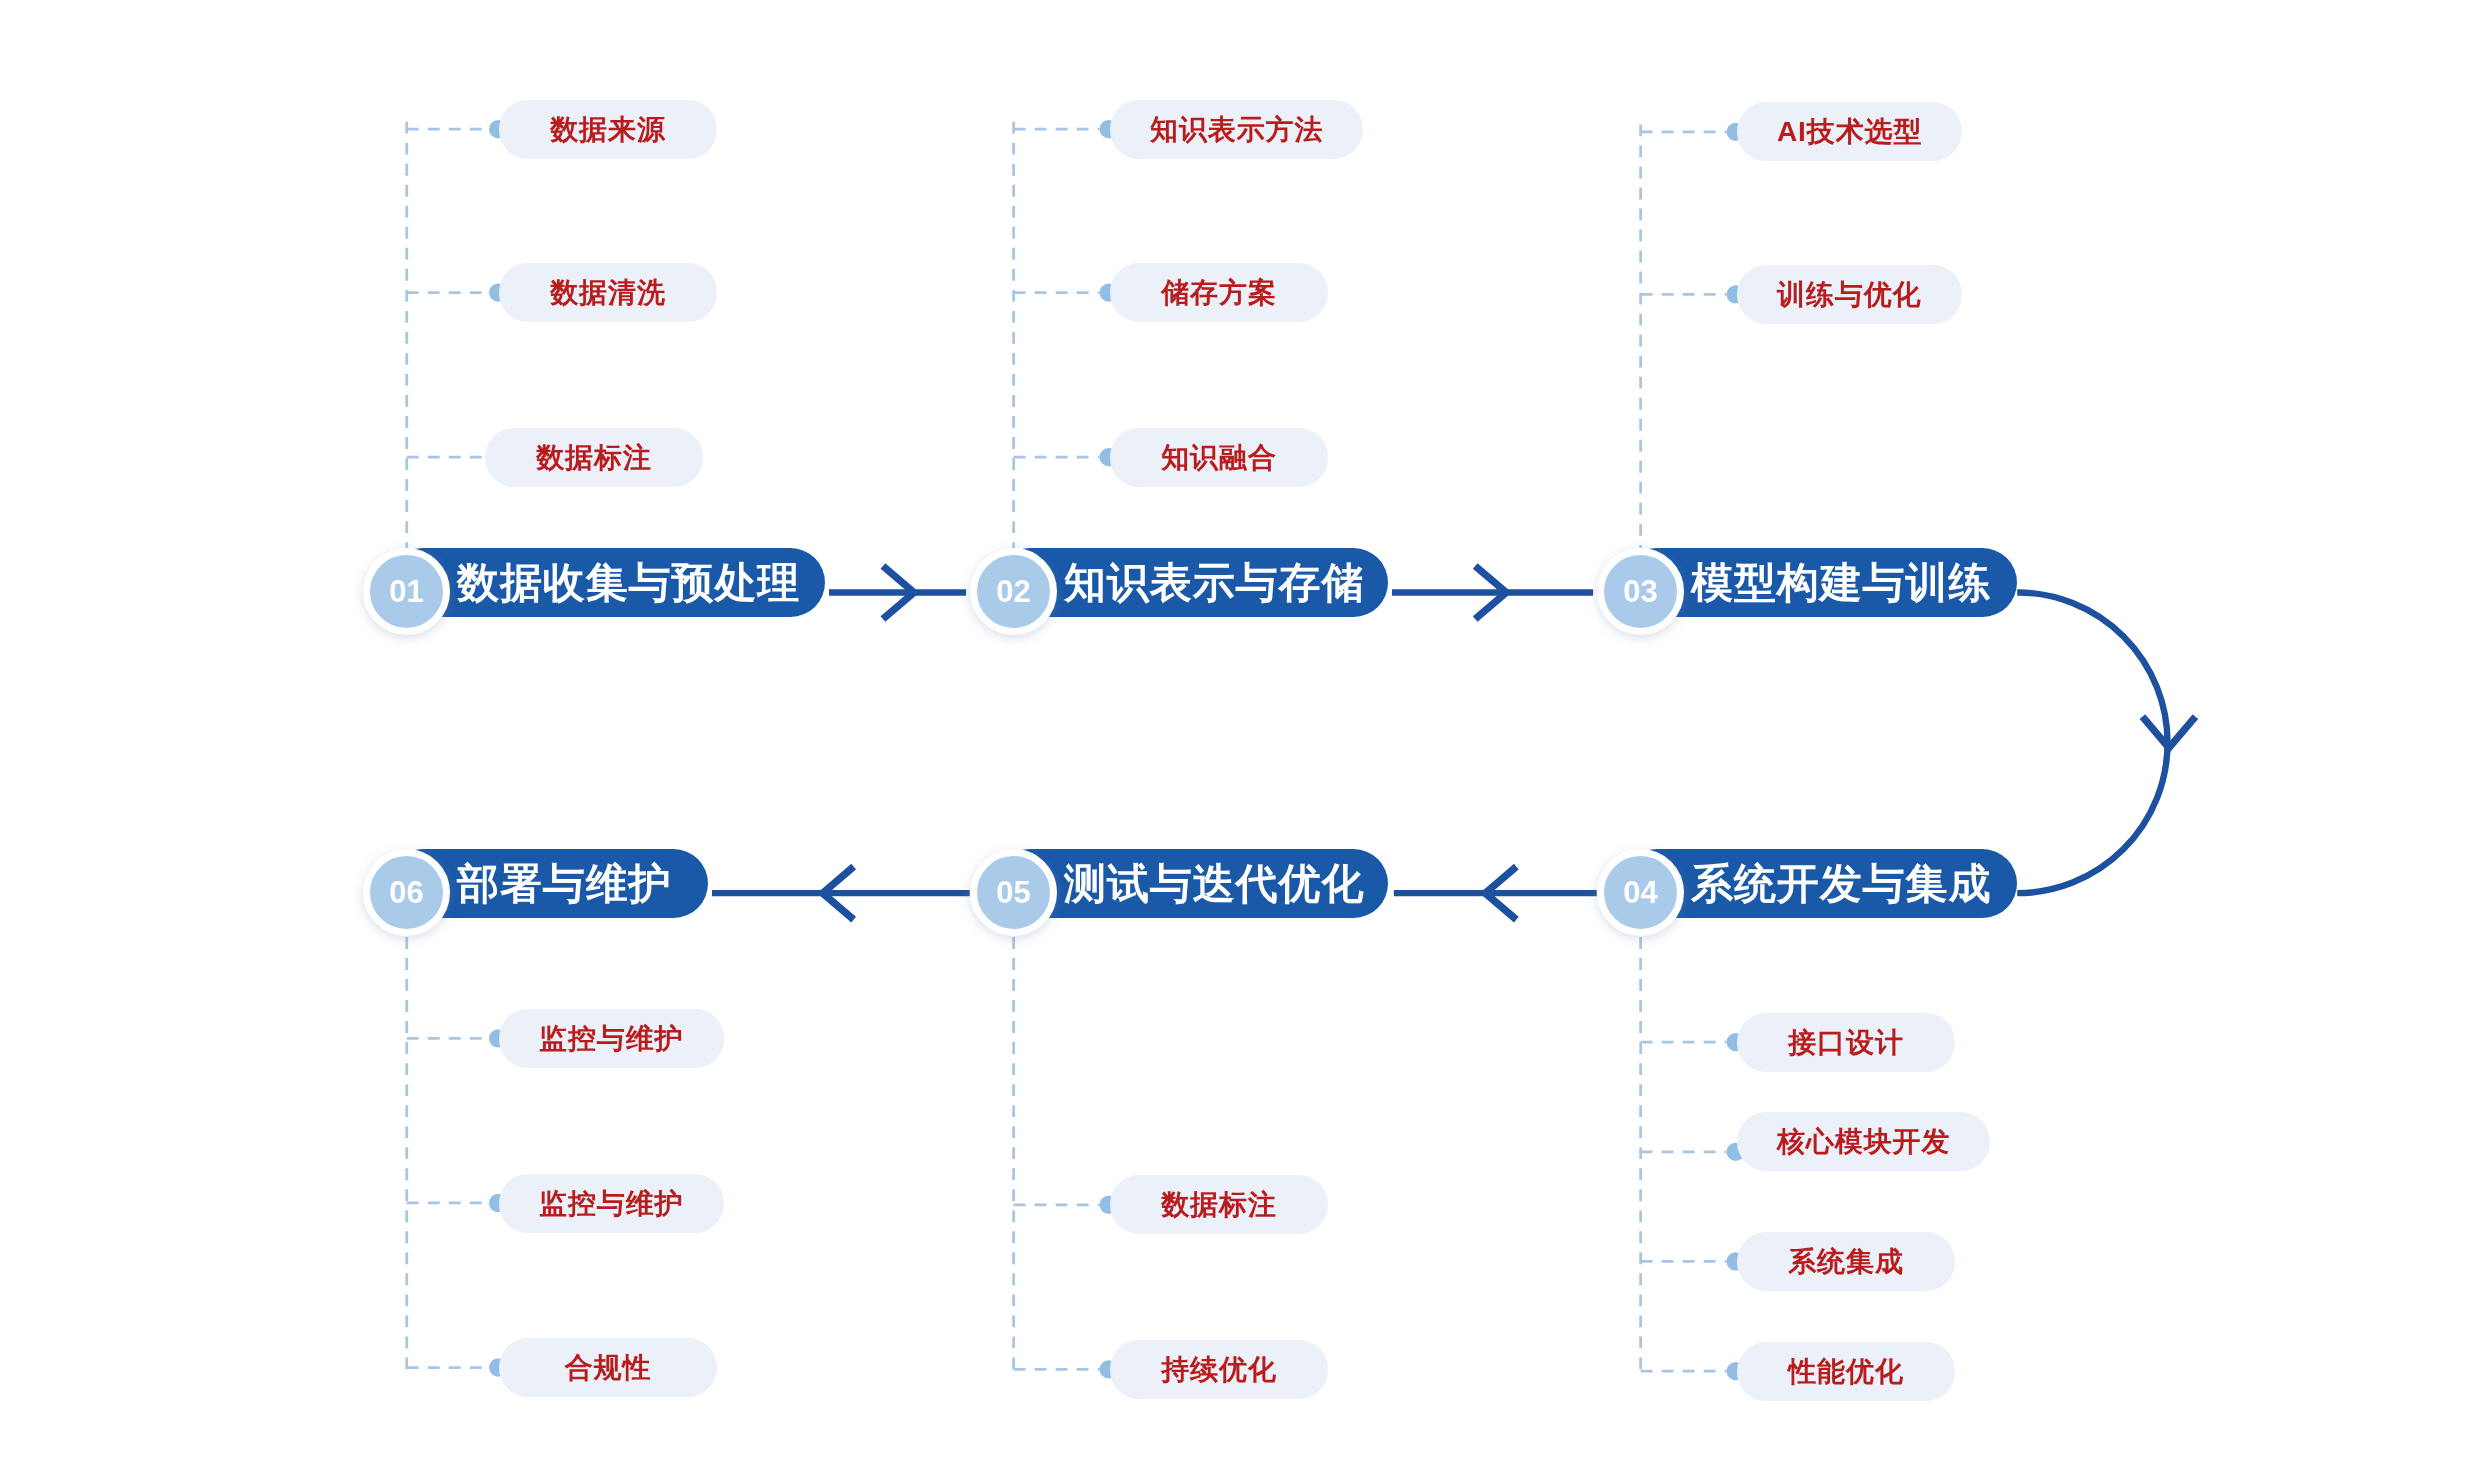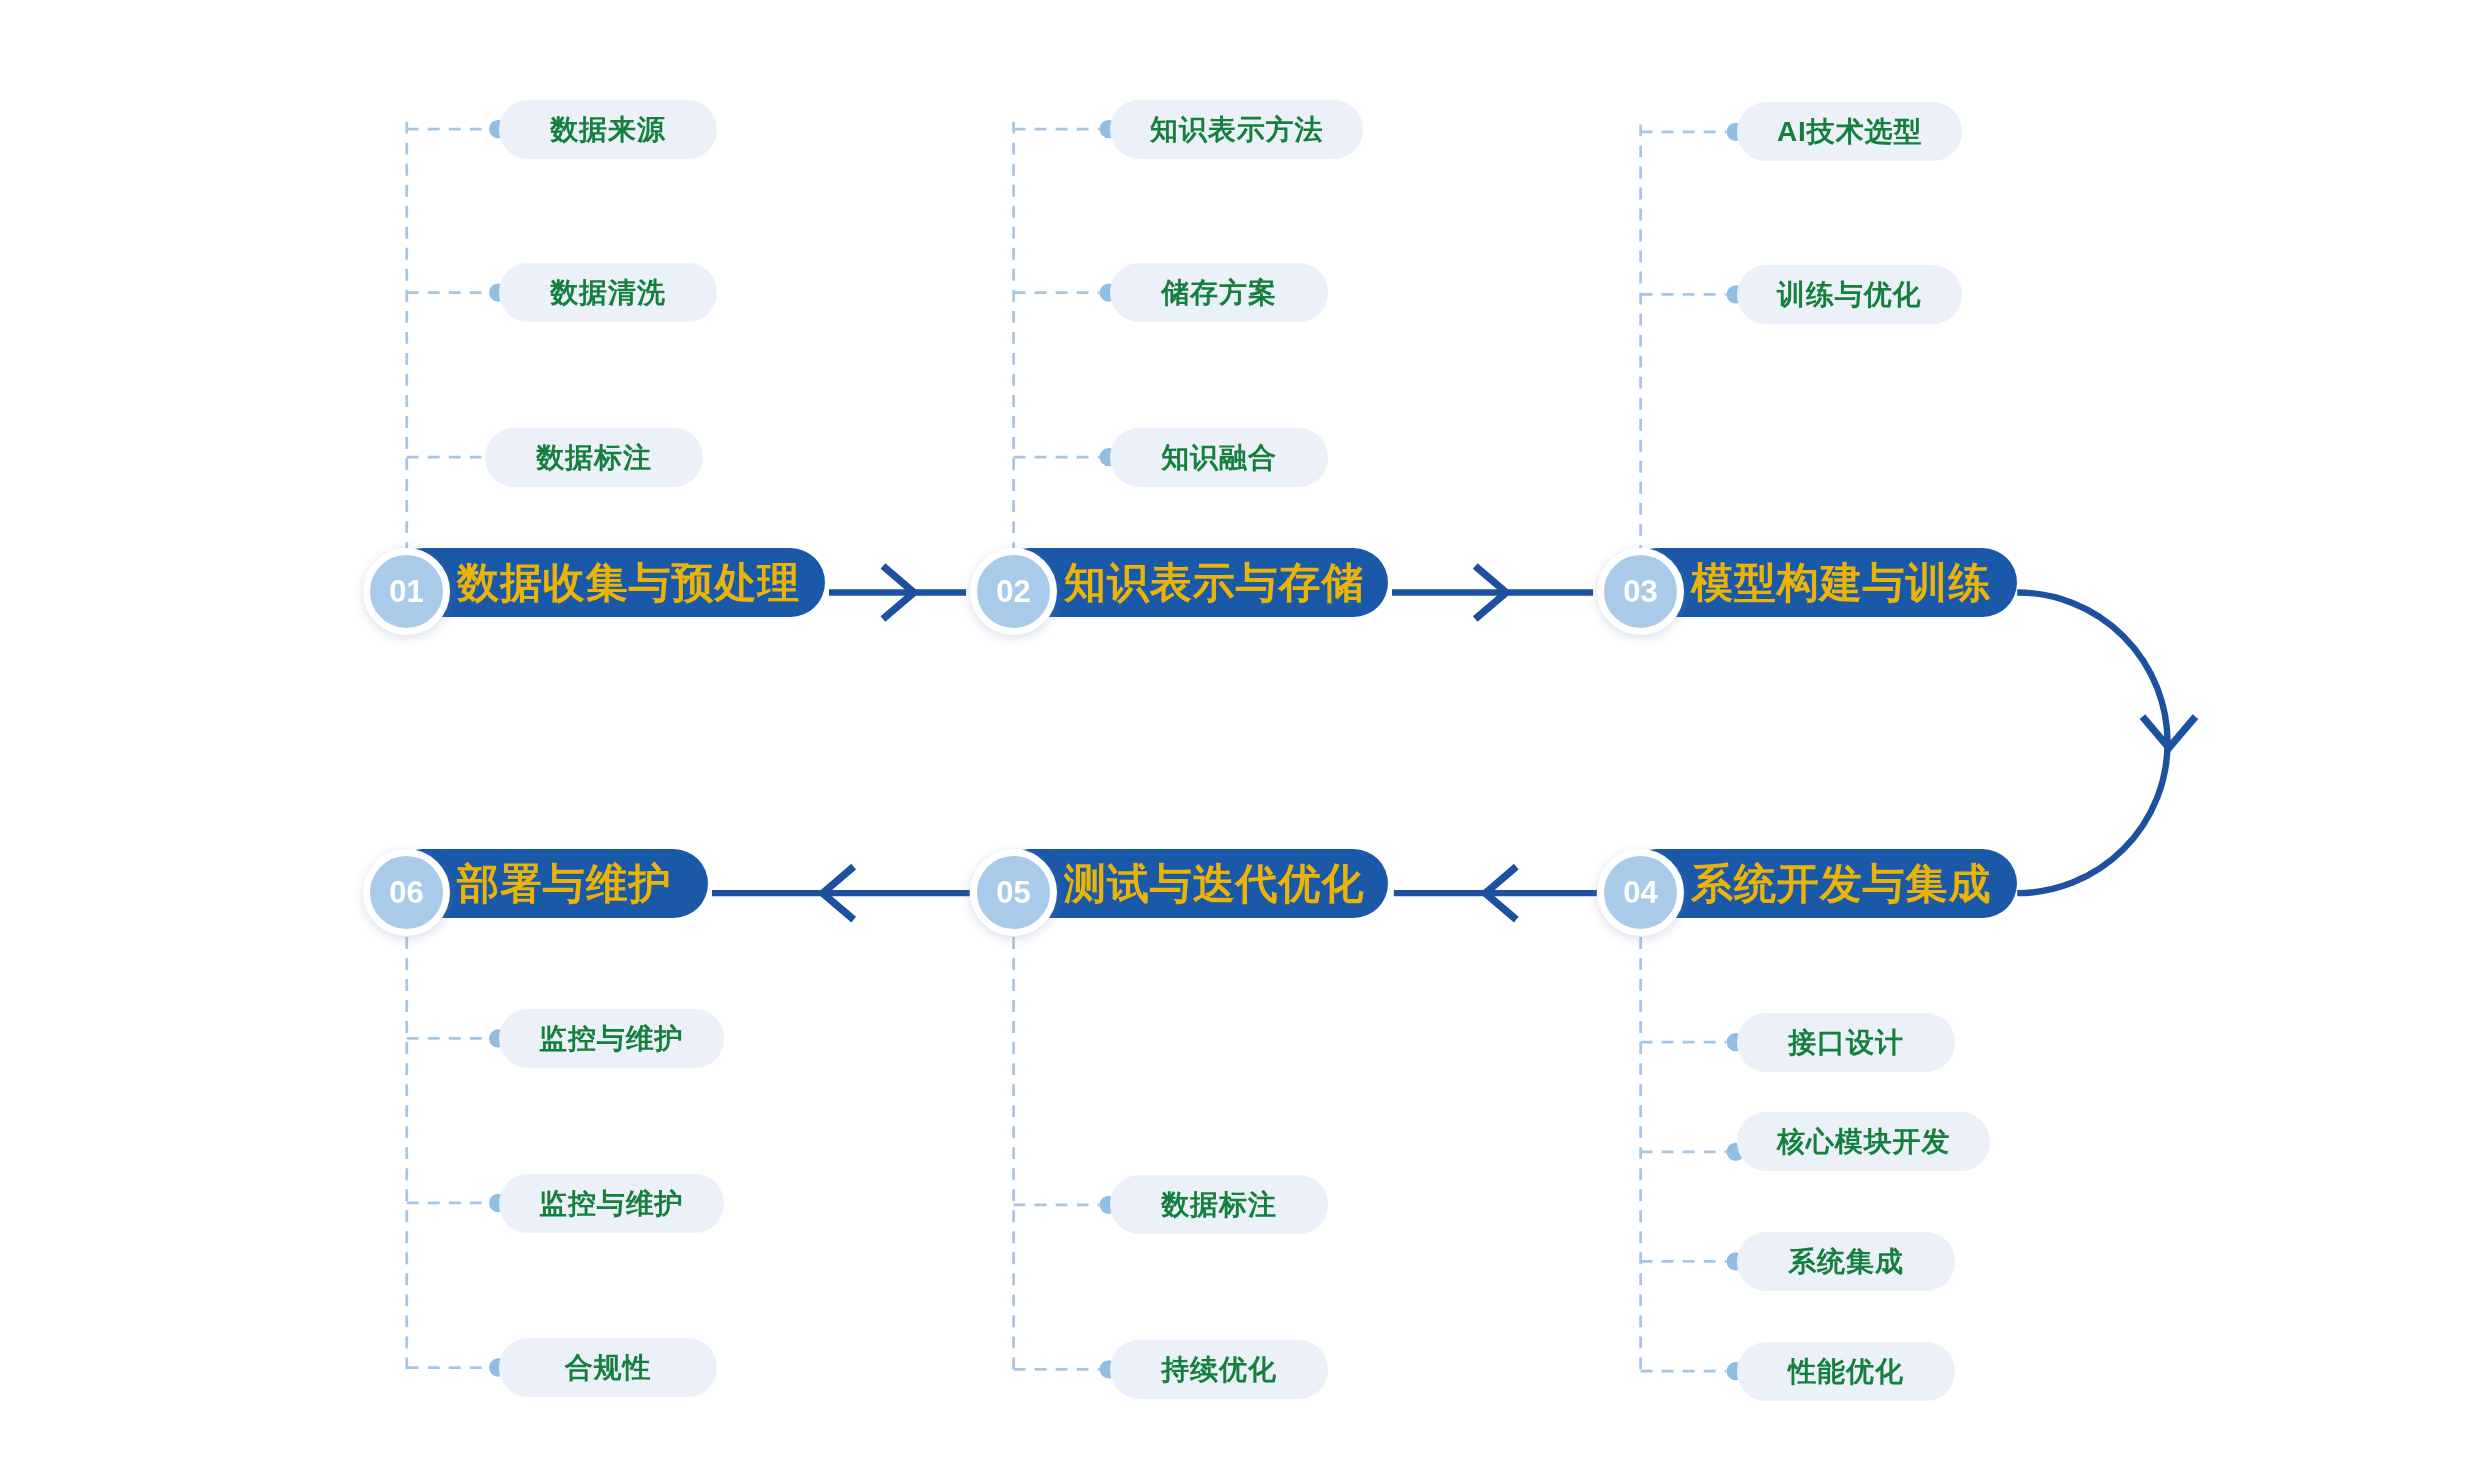--- a/index.html
+++ b/index.html
@@ -32,36 +32,36 @@
     box-shadow:0 2.7px 11px rgba(110,140,180,0.28);
     position:relative;z-index:2;
     flex:0 0 auto;
     box-sizing:content-box;
   }
   .pill{
     height:69px;line-height:69px;
     margin-left:-62px;
     border-radius:35px;
     background:#1A58A8;
-    color:#eab308;
+    color:#ffffff;
     font-size:42px;font-weight:700;
     letter-spacing:0.9px;
     padding-left:69px;padding-right:27.4px;
     box-sizing:border-box;
     position:relative;z-index:1;
     white-space:nowrap;
   }
   .sub{
     position:absolute;
     min-width:218px;height:59px;line-height:59px;
     box-sizing:border-box;
     padding:0 40px;
     border-radius:29px;
     background:#ECF1F9;
-    color:#15803d;
+    color:#b91c1c;
     font-size:28px;font-weight:600;
     letter-spacing:0.9px;
     text-align:center;
     white-space:nowrap;
     z-index:2;
   }
 </style>
 </head>
 <body>
 

